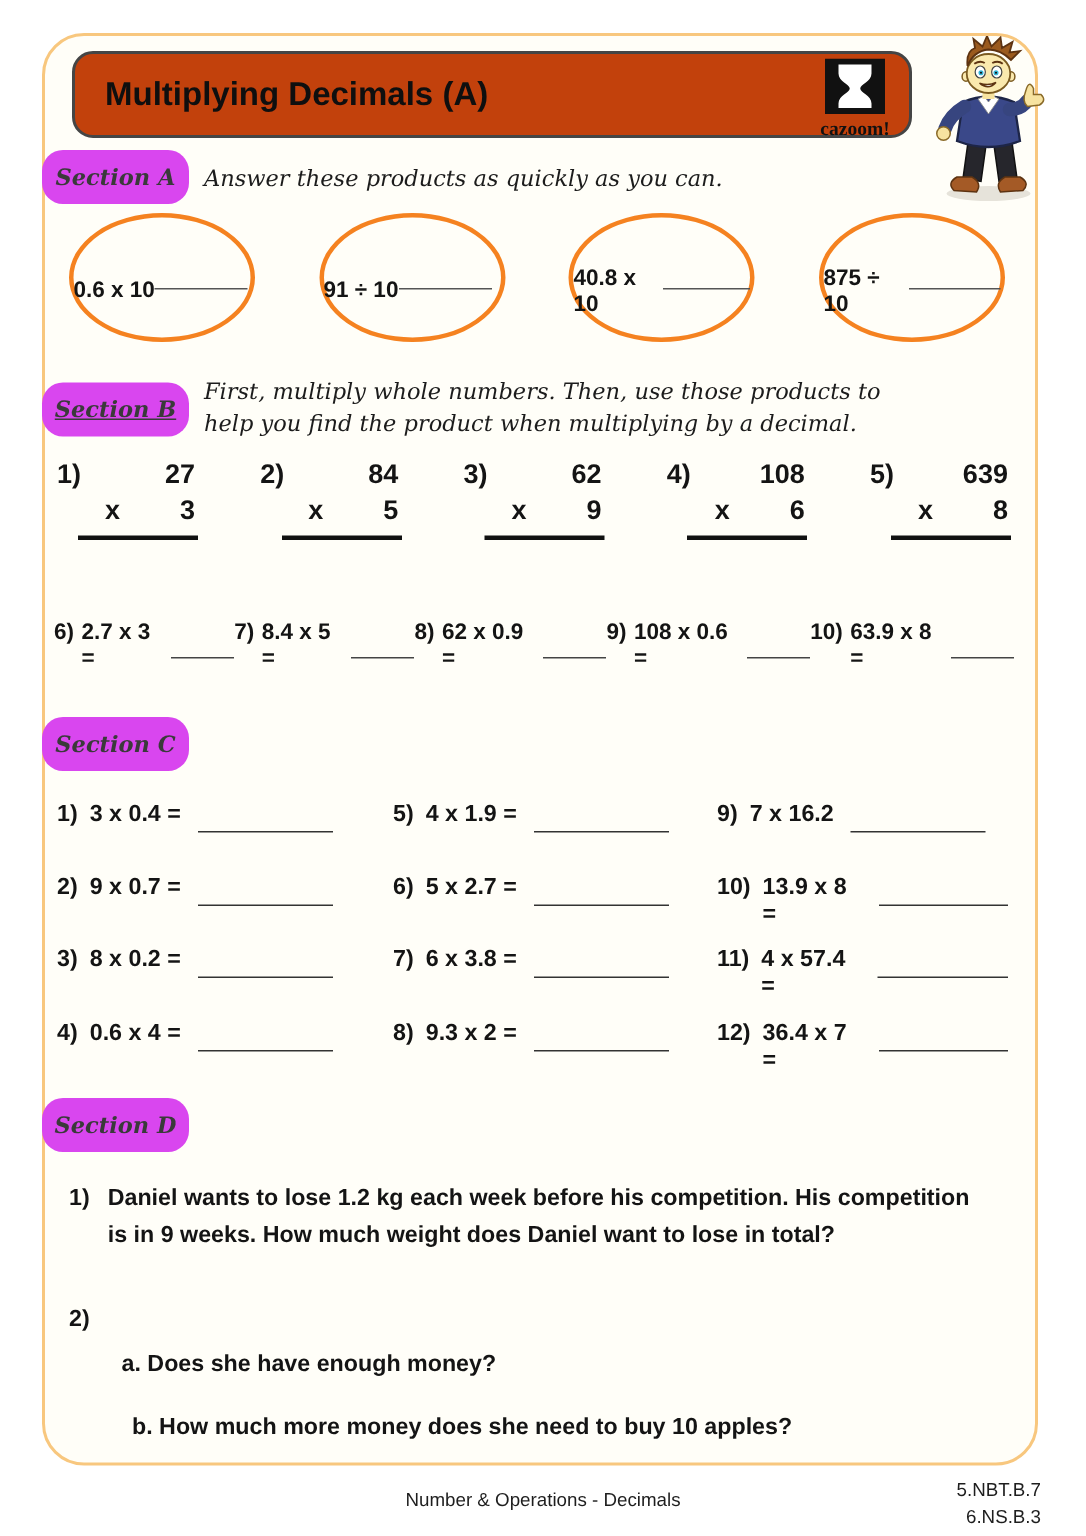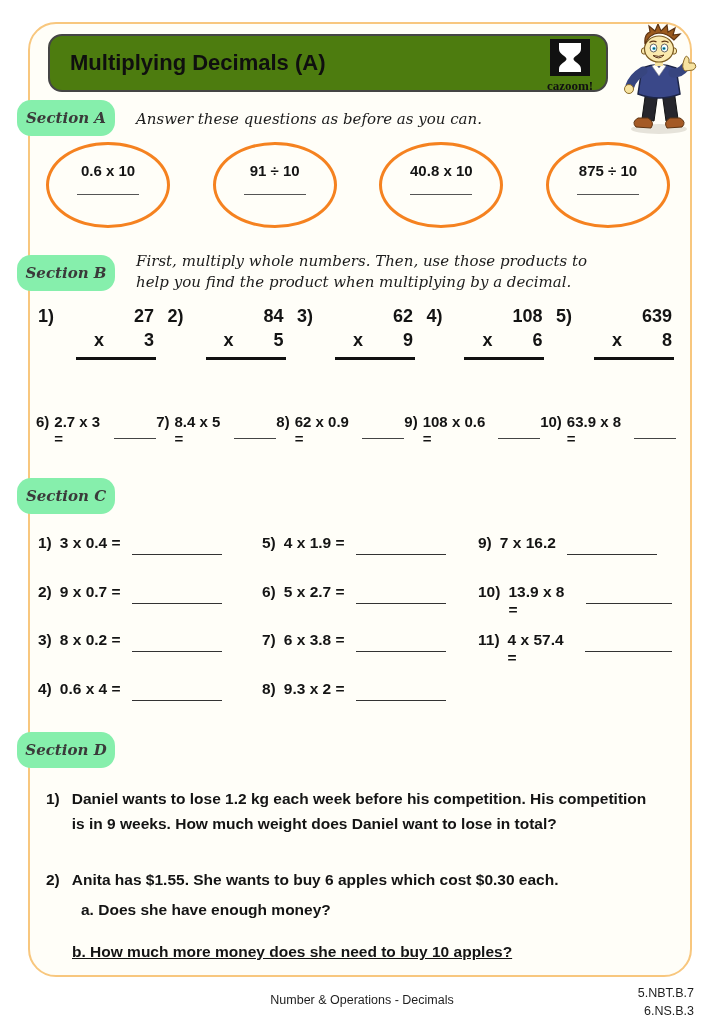--- a/index.html
+++ b/index.html
@@ -4,46 +4,46 @@
 <style>
   * { margin:0; padding:0; box-sizing:border-box; }
   html,body { width:724px; height:1024px; background:#ffffff; }
   body { position:relative; font-family:"Liberation Sans", sans-serif; color:#141414; overflow:hidden; }
 
   .frame { position:absolute; left:28px; top:22px; width:664px; height:955px;
            border:2px solid #F8C77E; border-radius:28px; background:#FFFEF8; }
 
   
   .title-box { position:absolute; left:48px; top:34px; width:560px; height:58px;
-               background:#4d7c0f; border:2px solid #454545; border-radius:14px; }
+               background:#c2410c; border:2px solid #454545; border-radius:14px; }
   .title-text { position:absolute; left:20px; top:50%; transform:translateY(-50%);
                 font-size:22px; font-weight:bold; color:#0f0f0f; }
   .logo { position:absolute; right:12px; top:3px; width:48px; height:54px; }
   .mascot { position:absolute; left:612px; top:24px; width:94px; height:112px; }
 
   
-  .section-label { position:absolute; left:17px; width:98px; height:36px; background:#86efac;
+  .section-label { position:absolute; left:28px; width:98px; height:36px; background:#d946ef;
                    border-radius:14px; display:flex; align-items:center; justify-content:center;
                    font-family:"DejaVu Serif", serif; font-style:italic; font-weight:bold;
                    font-size:15px; color:#3a3a3a; }
   .instruction { position:absolute; left:136px; font-family:"DejaVu Serif", serif;
                  font-style:italic; font-size:15px; color:#1c1c1c; line-height:21px; }
 
   
   .ovals { position:absolute; left:46px; top:142px; width:624px; display:flex; justify-content:space-between; }
   .oval { width:124px; height:86px; border:3px solid #F58220; border-radius:50%;
-          display:flex; flex-direction:column; align-items:center; }
+          display:flex; flex-direction:row; align-items:center; }
   .oval .expr { font-weight:bold; font-size:15px; margin-top:17px; }
   .oval .blank { width:62px; border-bottom:1.6px solid #555; height:16px; }
 
   
   .mults { position:absolute; left:38px; top:306px; width:634px; display:flex; justify-content:space-between; }
   .mult { display:flex; font-weight:bold; font-size:18px; }
   .mult .num { margin-right:12px; }
-  .mult .work { width:64px;margin-left:24px; }
+  .mult .work { width:64px; }
   .mult .top { text-align:right; }
   .mult .row2 { display:flex; justify-content:space-between; padding-left:4px; margin-top:3px; }
   .mult .ansline { border-top:3.5px solid #111; margin-top:6px; margin-left:-14px; width:80px; }
 
   .inline-probs { position:absolute; left:36px; top:413px; width:640px; display:flex;
                   justify-content:space-between; font-weight:bold; font-size:15px; }
   .iprob { display:flex; gap:5px; }
   .iprob .blank { width:46px; height:20px; border-bottom:1.6px solid #444; transform:translateY(6px); }
 
   
@@ -51,21 +51,21 @@
            grid-template-columns:224px 216px 1fr; grid-auto-rows:48.5px; }
   .cprob { display:flex; gap:8px; font-weight:bold; font-size:15.5px; }
   .cprob .blank { width:90px; height:17px; border-bottom:1.7px solid #333; transform:translateY(4px); margin-left:3px; }
 
   
   .dlist { position:absolute; left:46px; top:786px; width:612px; font-weight:bold;
            font-size:15.5px; line-height:25px; }
   .dprob { display:flex; gap:12px; }
   .dprob + .dprob { margin-top:31px; }
   .dsub-a { margin-top:5px; margin-left:35px; }
-  .dsub-b { margin-top:17px; margin-left:26px;text-decoration:underline; }
+  .dsub-b { margin-top:17px; margin-left:42px; }
 
   
   .footer { position:absolute; left:30px; top:984px; width:664px; height:36px; font-size:12.5px; color:#1e1e1e; }
   .f-left { position:absolute; left:0; top:0; line-height:17px; }
   .f-link { color:#2421D6; text-decoration:underline; cursor:pointer; }
   .f-center { position:absolute; left:50%; transform:translateX(-50%); top:9px; }
   .f-right { position:absolute; right:0; top:0; text-align:right; line-height:18px; }
 </style>
 </head>
 <body>
@@ -103,42 +103,42 @@
   <circle cx="42" cy="24.5" r="1.7" fill="#35B6D9"></circle>
     <circle cx="52" cy="24.5" r="1.7" fill="#35B6D9"></circle>
   <circle cx="42" cy="24.5" r="0.7" fill="#111"></circle>
     <circle cx="52" cy="24.5" r="0.7" fill="#111"></circle>
   <path d="M37.5,18.5 q4,-2.5 7,-0.5" stroke="#5d3311" stroke-width="1.3" fill="none"></path>
   <path d="M49.5,18 q4,-2 7,0.5" stroke="#5d3311" stroke-width="1.3" fill="none"></path>
   <path d="M41,31.5 q6,5 11,-0.5 q-5,2.5 -11,0.5 z" fill="#fff" stroke="#5d3311" stroke-width="1"></path>
 </svg>
 
 <div class="section-label" style="top:100px;">Section A</div>
-<div class="instruction" style="top:109px;">Answer these questions as before as you can.</div>
+<div class="instruction" style="top:109px;">Answer these products as quickly as you can.</div>
 
 <div class="ovals">
   <div class="oval">
     <div class="expr">0.6 x 10</div>
     <div class="blank"></div>
   </div>
   <div class="oval">
     <div class="expr">91 ÷ 10</div>
     <div class="blank"></div>
   </div>
   <div class="oval">
     <div class="expr">40.8 x 10</div>
     <div class="blank"></div>
   </div>
   <div class="oval">
     <div class="expr">875 ÷ 10</div>
     <div class="blank"></div>
   </div>
 </div>
 
-<div class="section-label" style="top:255px;">Section B</div>
+<div class="section-label" style="top:255px;text-decoration:underline;">Section B</div>
 <div class="instruction" style="top:251px; width:480px;">First, multiply whole numbers. Then, use those products to help you find the product when multiplying by a decimal.</div>
 
 <div class="mults">
   <div class="mult">
     <div class="num">1)</div>
     <div class="work">
       <div class="top">27</div>
       <div class="row2">
           <span>x</span>
           <span>3</span>
@@ -269,34 +269,38 @@
       <span class="blank"></span>
     </div>
   <div class="cprob">
       <span>4)</span>
       <span>0.6 x 4 =</span>
       <span class="blank"></span>
     </div>
   <div class="cprob">
       <span>8)</span>
       <span>9.3 x 2 =</span>
+      <span class="blank"></span>
+    </div>
+  <div class="cprob">
+      <span>12)</span>
+      <span>36.4 x 7 =</span>
       <span class="blank"></span>
     </div>
 </div>
 
 <div class="section-label" style="top:732px;">Section D</div>
 
 <div class="dlist">
   <div class="dprob">
     <span>1)</span>
     <span>Daniel wants to lose 1.2 kg each week before his competition. His competition is in 9 weeks. How much weight does Daniel want to lose in total?</span>
   </div>
   <div class="dprob">
     <span>2)</span>
-    <span>Anita has $1.55. She wants to buy 6 apples which cost $0.30 each.</span>
   </div>
   <div class="dsub-a">a. Does she have enough money?</div>
   <div class="dsub-b">b. How much more money does she need to buy 10 apples?</div>
 </div>
 
 <div class="footer">
   <div class="f-center">Number &amp; Operations - Decimals</div>
   <div class="f-right">
     <div>5.NBT.B.7</div>
     <div>6.NS.B.3</div>

